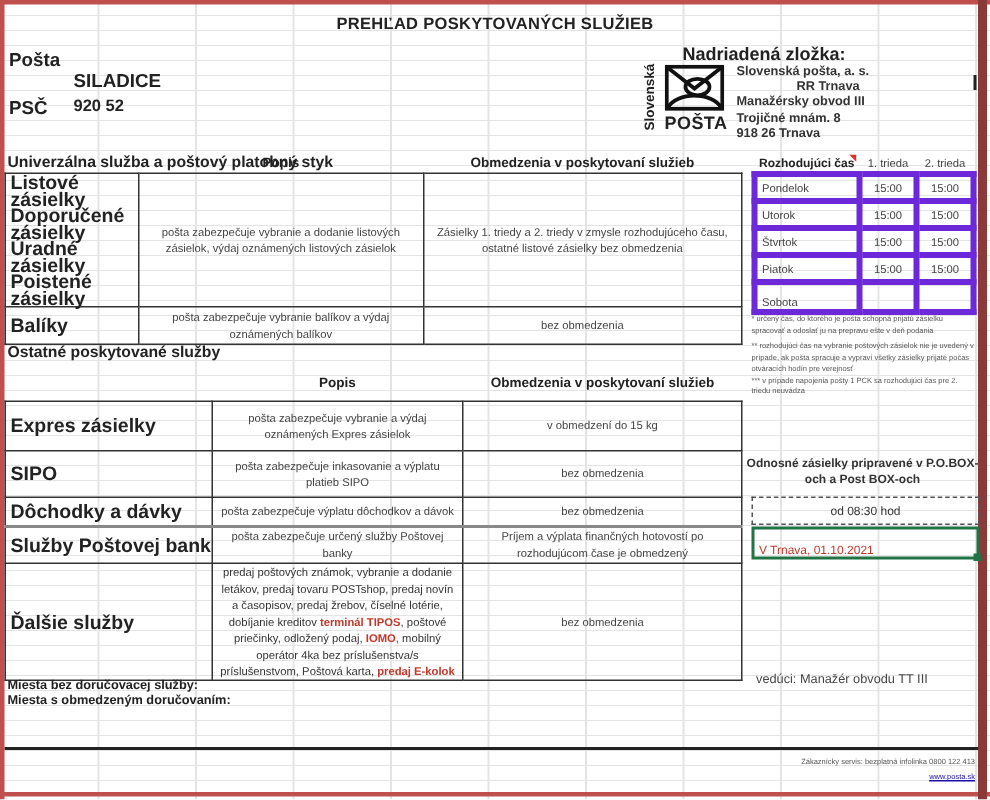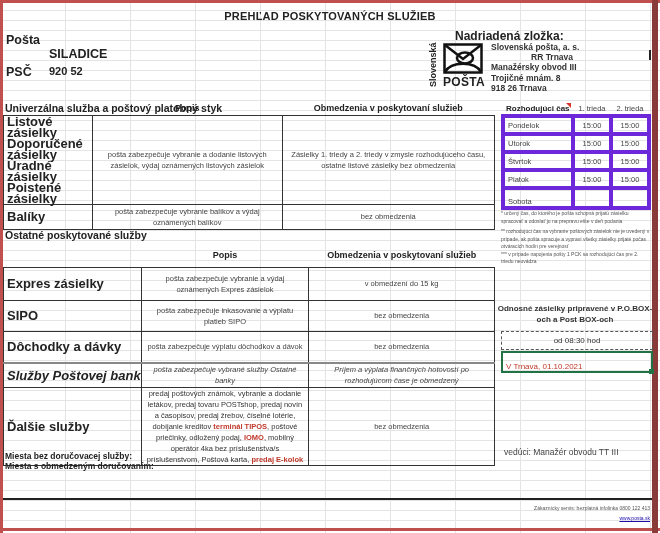--- a/index.html
+++ b/index.html
@@ -184,28 +184,28 @@
   <tr style="height:33px;">
     <td class="name">Expres zásielky</td>
     <td class="desc">pošta zabezpečuje vybranie a výdaj oznámených Expres zásielok</td>
     <td class="lim">v obmedzení do 15 kg</td>
   </tr>
   <tr style="height:31px;">
     <td class="name">SIPO</td>
     <td class="desc">pošta zabezpečuje inkasovanie a výplatu platieb SIPO</td>
     <td class="lim">bez  obmedzenia</td>
   </tr>
-  <tr style="height:32px;">
+  <tr style="height:20px;">
     <td class="name">Dôchodky a dávky</td>
     <td class="desc">pošta zabezpečuje výplatu dôchodkov a dávok</td>
     <td class="lim">bez  obmedzenia</td>
   </tr>
-  <tr style="height:24px;border-top:2px solid #888;font-style:italic;">
+  <tr style="height:24px;border-top:2px solid #888;">
     <td class="name" style="white-space:nowrap;overflow:hidden;">Služby Poštovej bank</td>
-    <td class="desc">pošta zabezpečuje vybrané služby Ostatné banky</td>
+    <td class="desc">pošta zabezpečuje určený služby Poštovej banky</td>
     <td class="lim">Príjem a výplata finančných hotovostí po rozhodujúcom čase je obmedzený</td>
   </tr>
   <tr style="height:70px;">
     <td class="name">Ďalšie služby</td>
     <td class="desc" style="color:#333;"><span>predaj poštových známok, vybranie a dodanie letákov, predaj tovaru POSTshop, predaj novín a časopisov, predaj žrebov, číselné lotérie, dobíjanie kreditov </span><span class="red">terminál TIPOS</span><span>,  poštové priečinky, odložený podaj, </span><span class="red">IOMO</span><span>, mobilný operátor 4ka bez príslušenstva/s príslušenstvom, Poštová karta, </span><span class="red">predaj E-kolok</span></td>
     <td class="lim">bez  obmedzenia</td>
   </tr>
 </tbody>
   </table>
 

